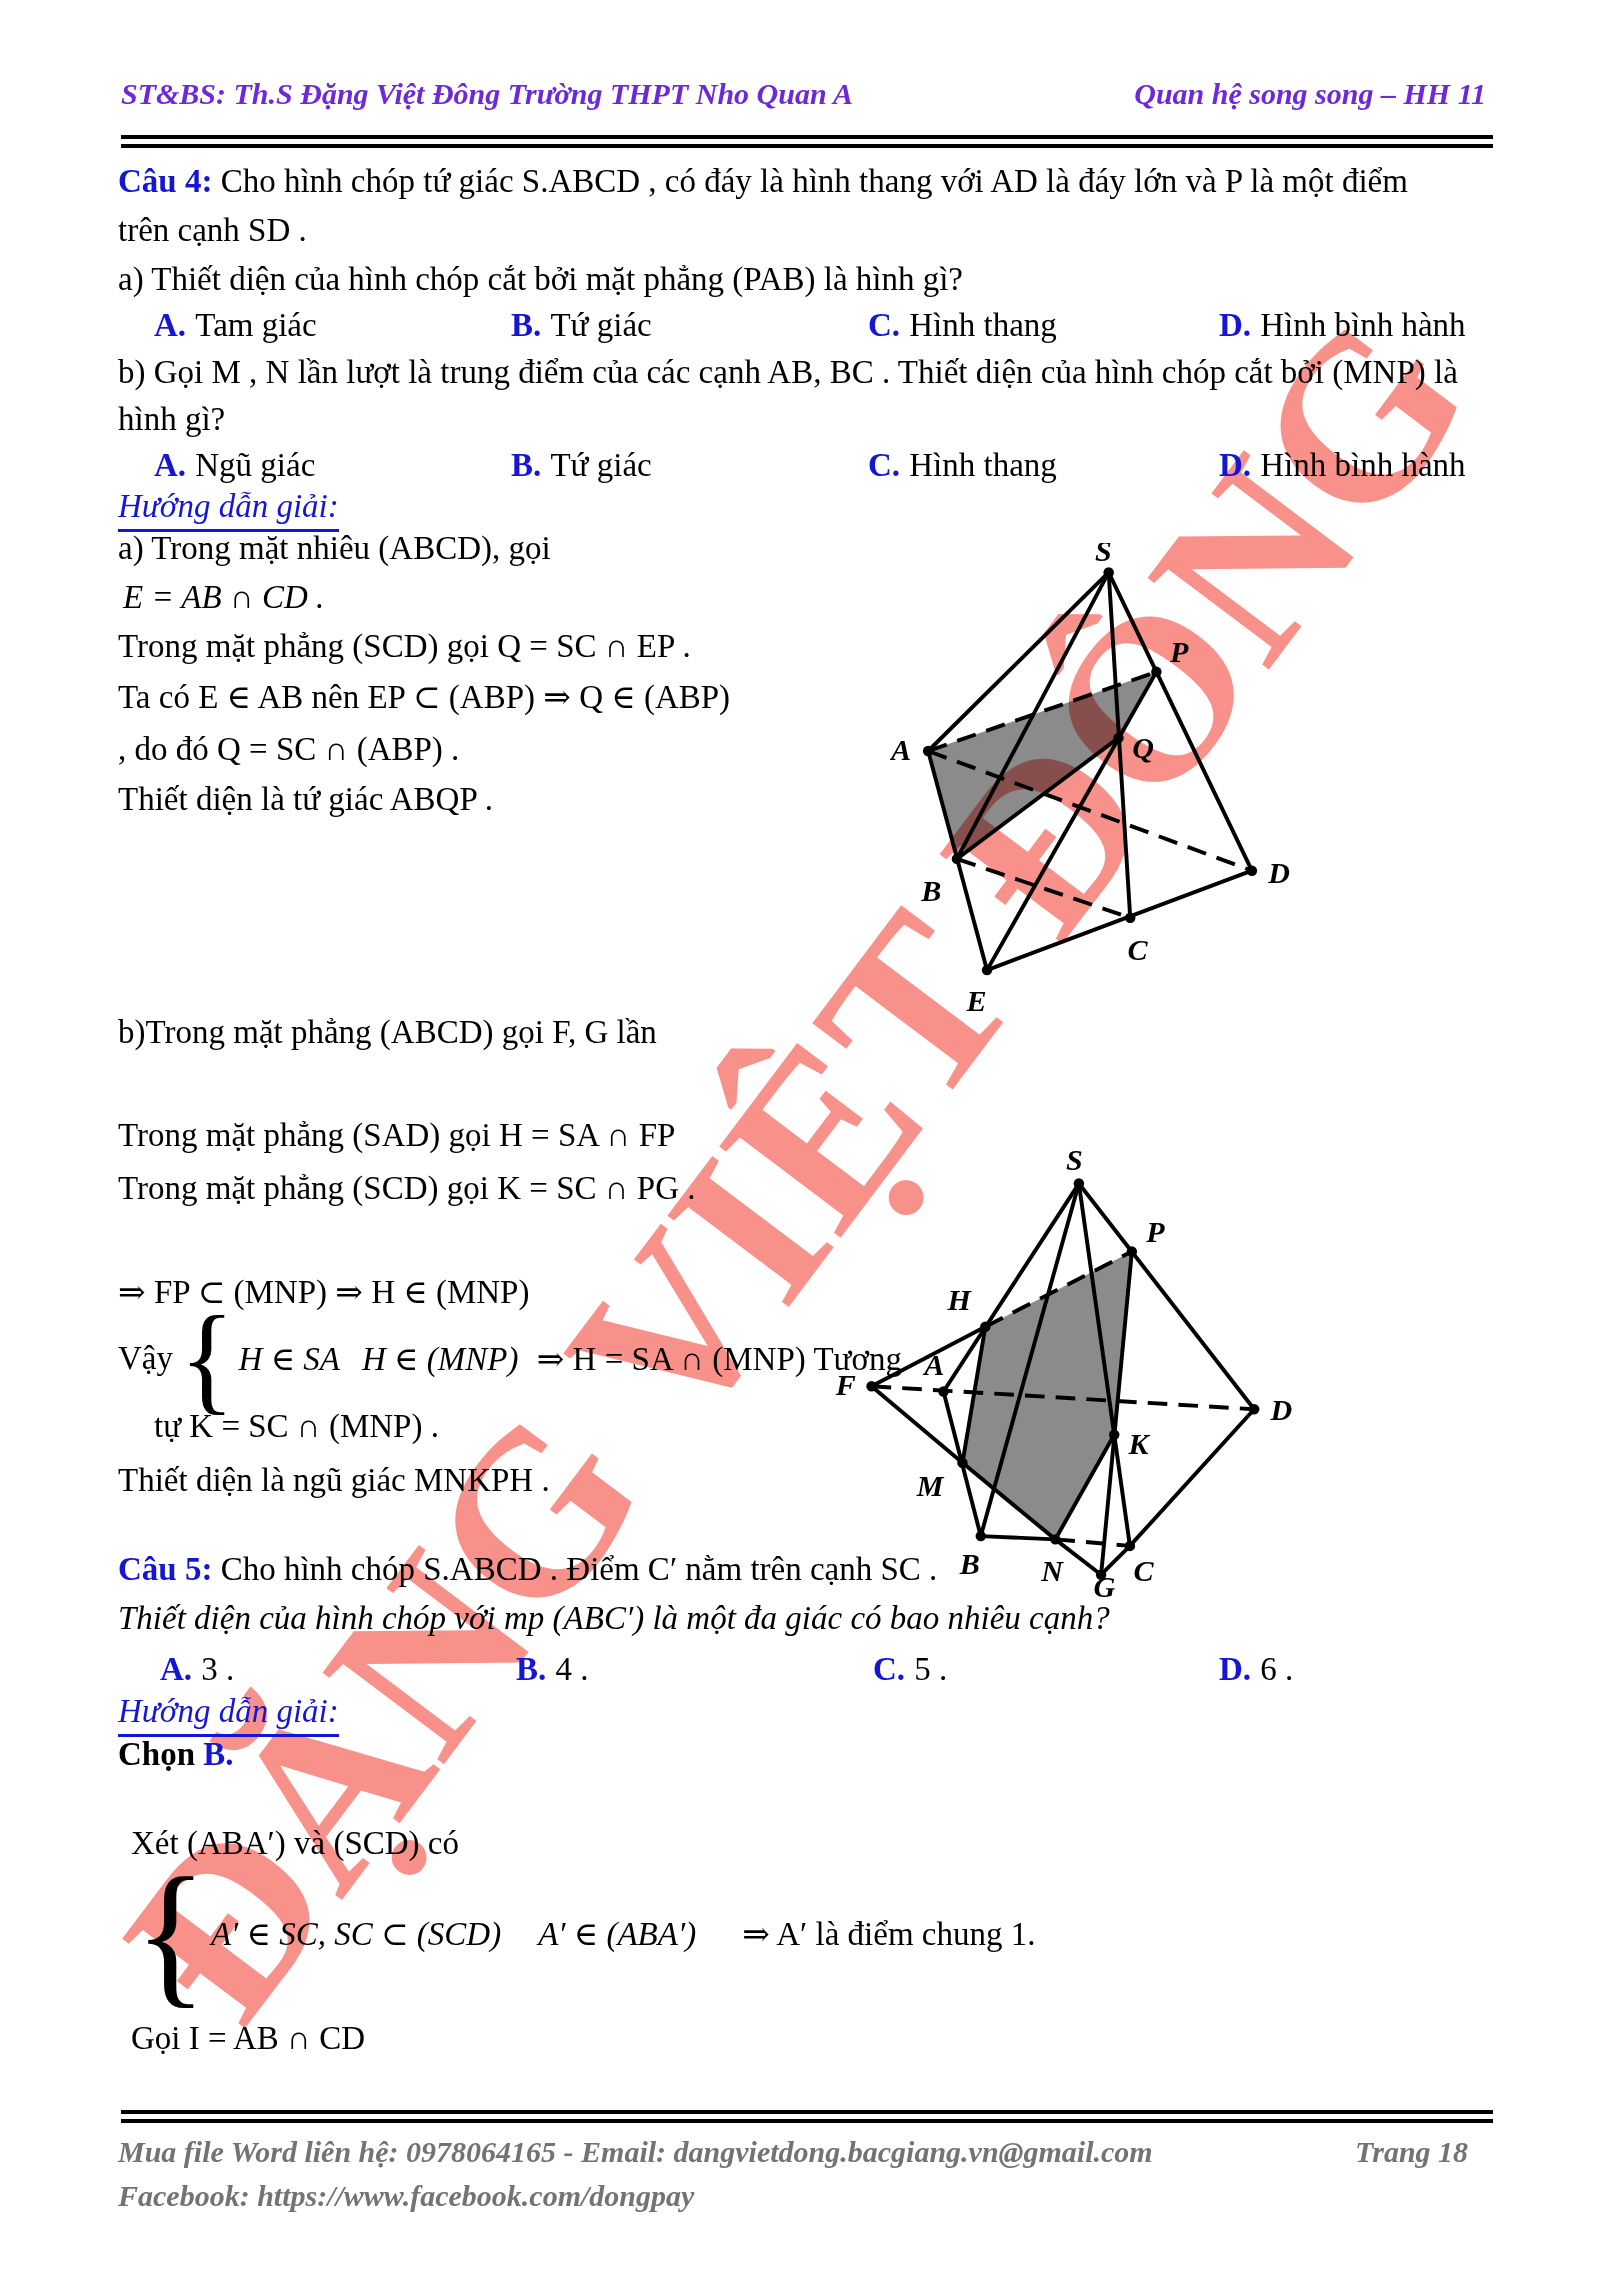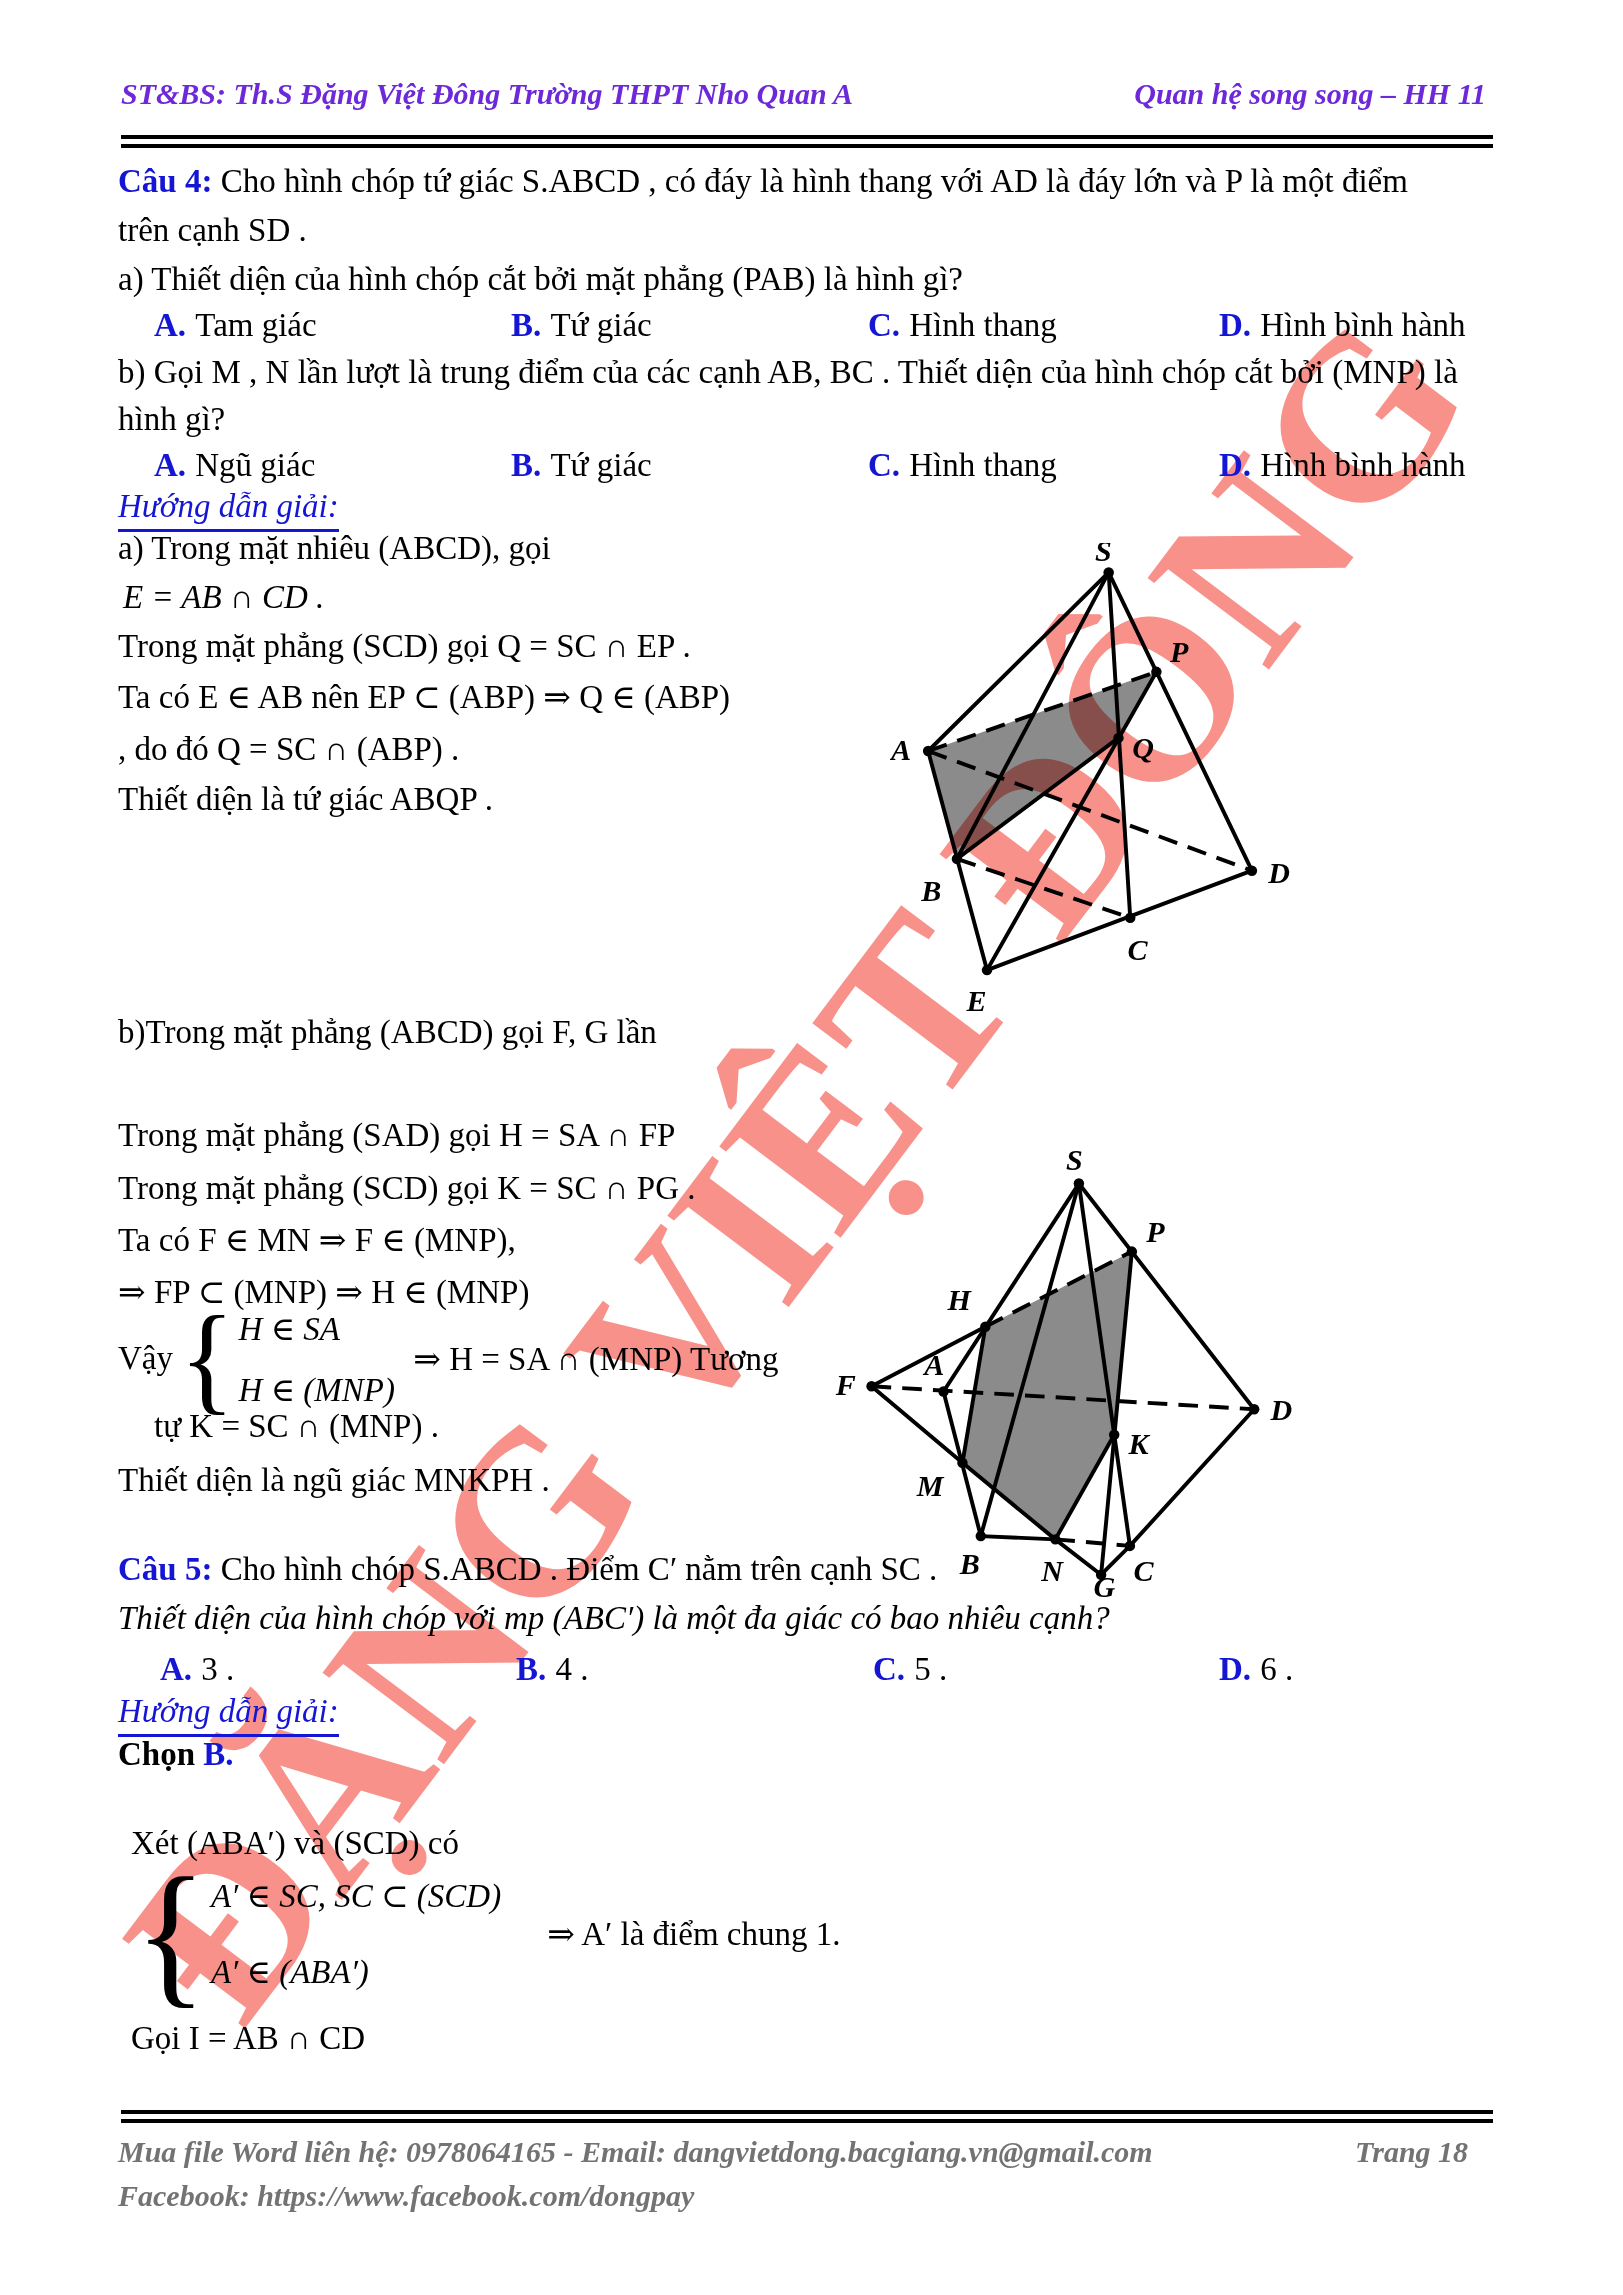--- a/index.html
+++ b/index.html
@@ -15,21 +15,21 @@
          border-top:4.6px solid #000;border-bottom:4.6px solid #000;}
   .blue{color:#1515d4;}
   .b{font-weight:bold;}
   .i{font-style:italic;}
   .okey{color:#1515d4;font-weight:bold;margin-right:9.2px;}
   .opt{position:absolute;white-space:nowrap;}
   .solhead{display:inline-block;font-weight:normal;font-style:italic;color:#1515d4;
            border-bottom:3.9px solid #1515d4;padding-bottom:2px;}
   .braceblock{position:absolute;z-index:1;display:flex;align-items:center;font-size:33px;white-space:nowrap;}
   .brace{font-size:115px;font-weight:400;line-height:0.9;margin:0 3.9px 0 6.5px;transform:scaleY(1.05);}
-  .bcol{display:flex;flex-direction:column;gap:22px;}
+  .bcol{display:flex;flex-direction:row;gap:22px;}
   .figsvg{position:absolute;z-index:1;mix-blend-mode:multiply;}
   .figsvg text{font-family:"Liberation Serif","DejaVu Serif",serif;
                font-weight:bold;font-style:italic;font-size:46px;fill:#000;}
   .figsvg .edge{stroke:#000;stroke-width:6;fill:none;stroke-linecap:round;}
   .figsvg .dash{stroke:#000;stroke-width:6;fill:none;stroke-dasharray:30 17;stroke-linecap:butt;}
   .figsvg .fillpoly{fill:#8b8b8b;stroke:none;}
   .figsvg .dot{fill:#000;stroke:none;}
   .ftr{position:absolute;z-index:1;font-size:30px;font-weight:bold;font-style:italic;color:#737373;white-space:nowrap;}
 </style>
 </head>
@@ -105,21 +105,20 @@
     <text x="378" y="638" text-anchor="middle">C</text>
     <text x="578" y="520" text-anchor="start">D</text>
     <text x="132" y="716" text-anchor="middle">E</text>
     <text x="428" y="182" text-anchor="start">P</text>
     <text x="370" y="328" text-anchor="start">Q</text>
   </svg>
 
   <div class="tline" style="left:118px;top:1013px;">b)Trong mặt phẳng (ABCD) gọi F, G lần</div>
   <div class="tline" style="left:118px;top:1116px;">Trong mặt phẳng (SAD) gọi H = SA ∩ FP</div>
   <div class="tline" style="left:118px;top:1169px;">Trong mặt phẳng (SCD) gọi K = SC ∩ PG .</div>
-  <div class="tline" style="left:118px;top:1221px;">Ta có F ∈ MN ⇒ F ∈ (MNP),</div>
   <div class="tline" style="left:118px;top:1273px;">⇒ FP ⊂ (MNP) ⇒ H ∈ (MNP)</div>
 
   <div class="braceblock" style="left:118px;top:1307px;">
     <span>Vậy</span>
     <span class="brace">{</span>
     <span class="bcol i">
       <span>H ∈ SA</span>
       <span>H ∈ (MNP)</span>
     </span>
     <span style="margin-left:18.3px;">⇒ H = SA ∩ (MNP) Tương</span>

